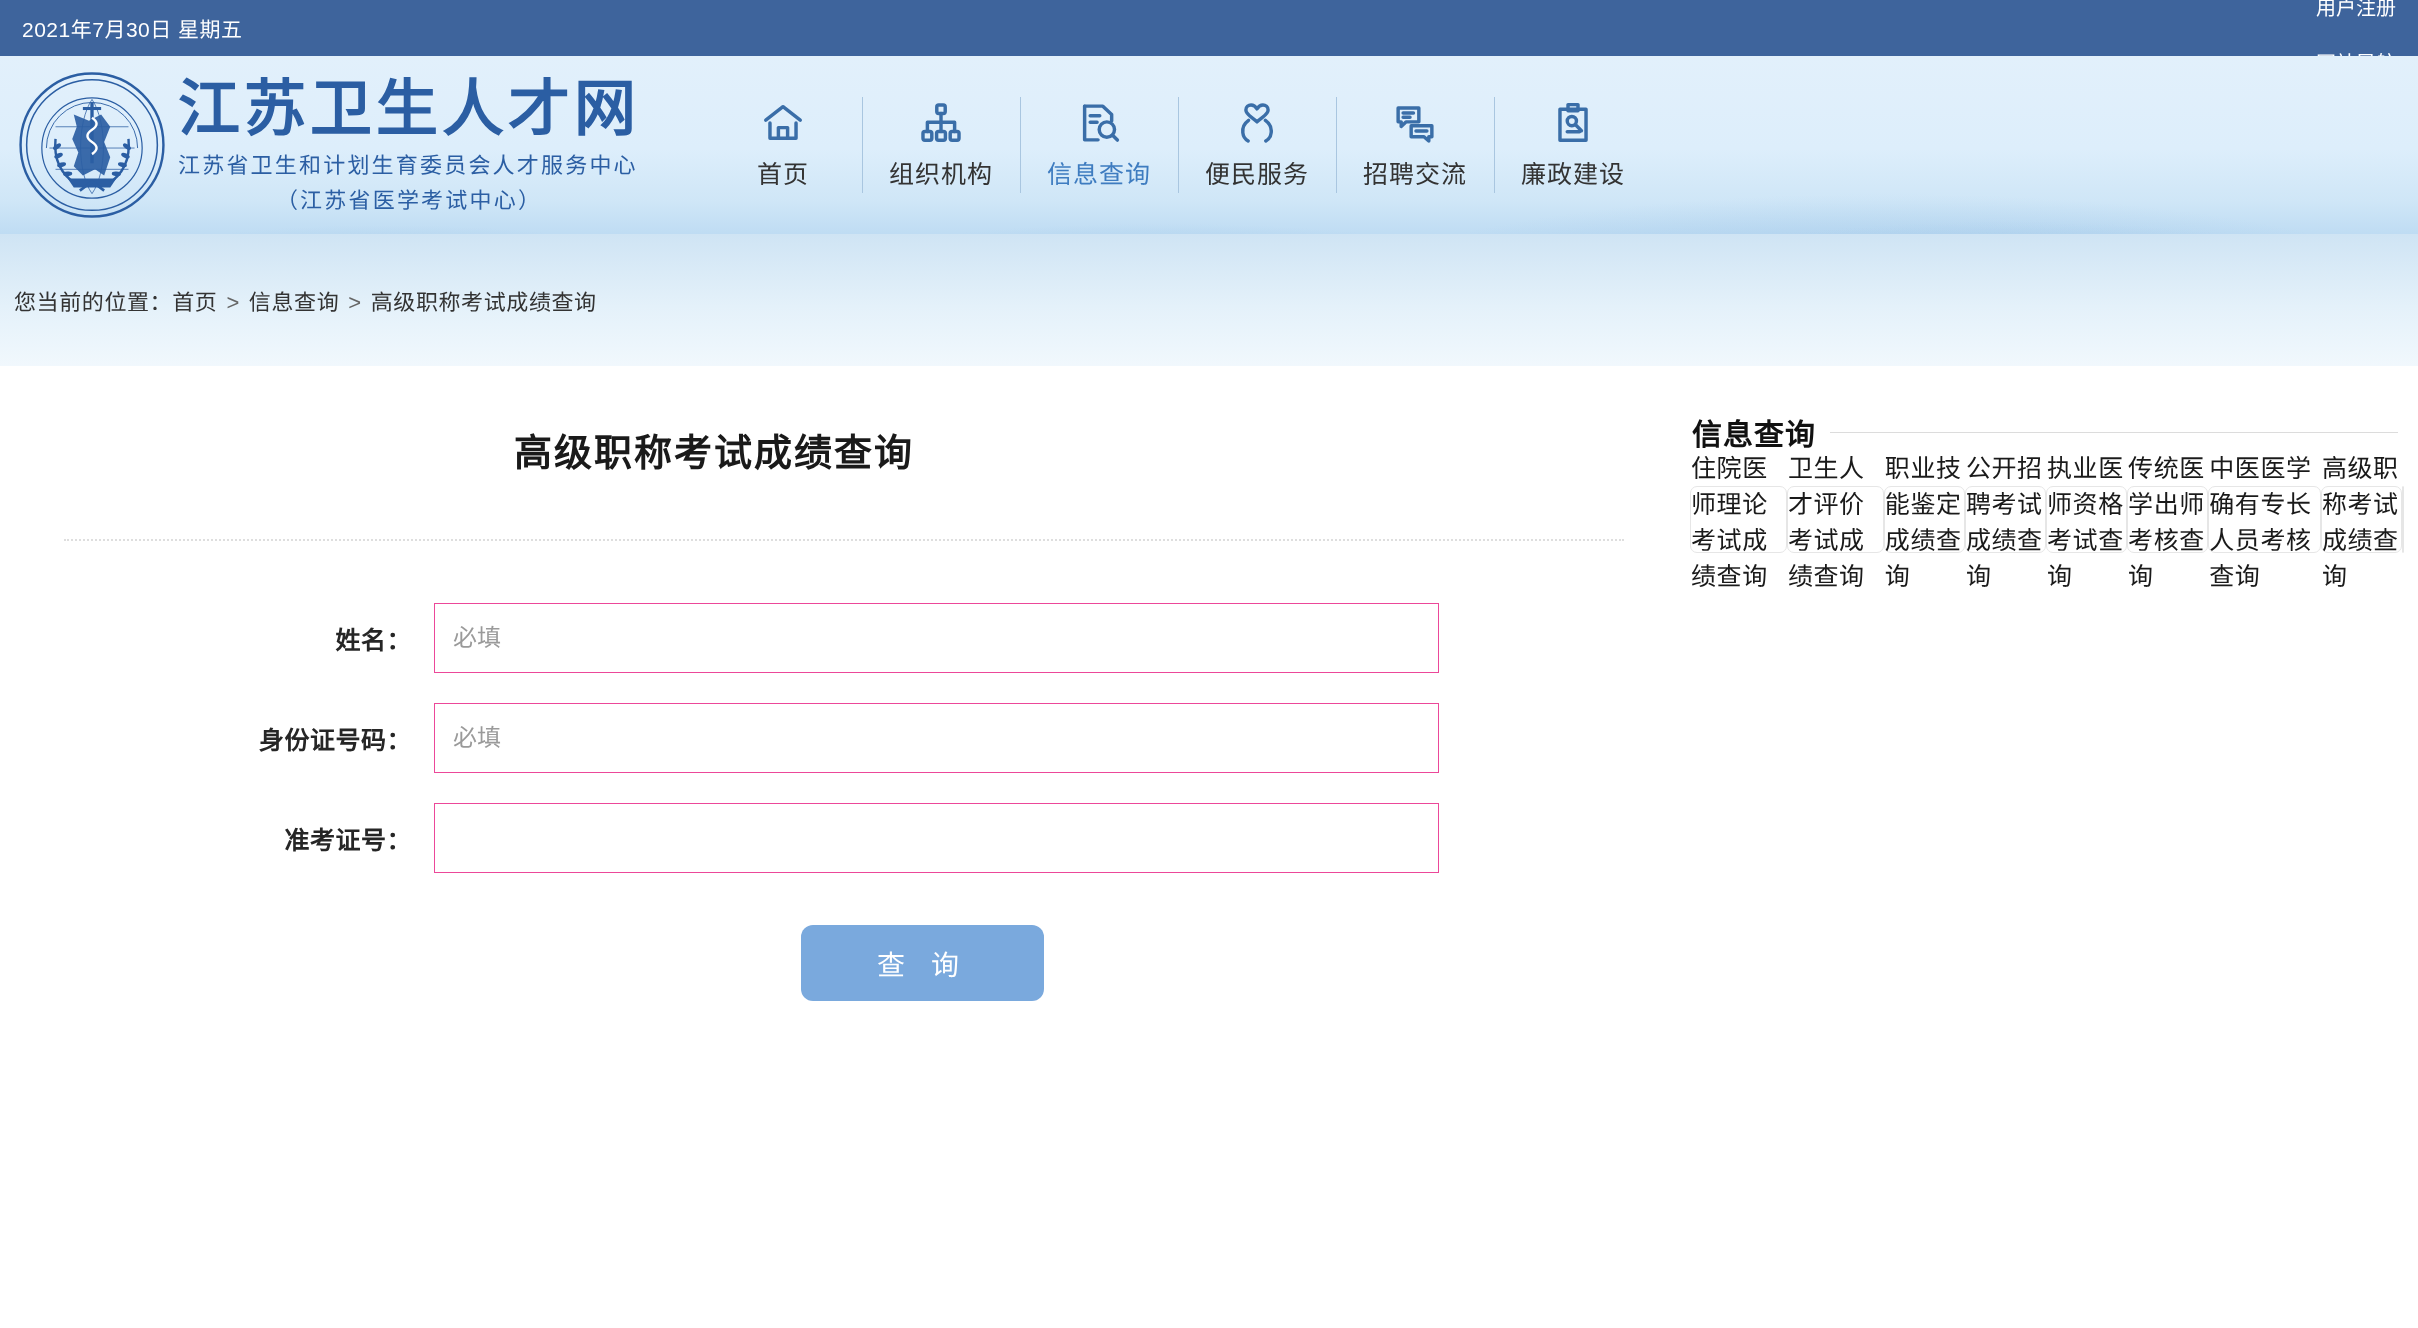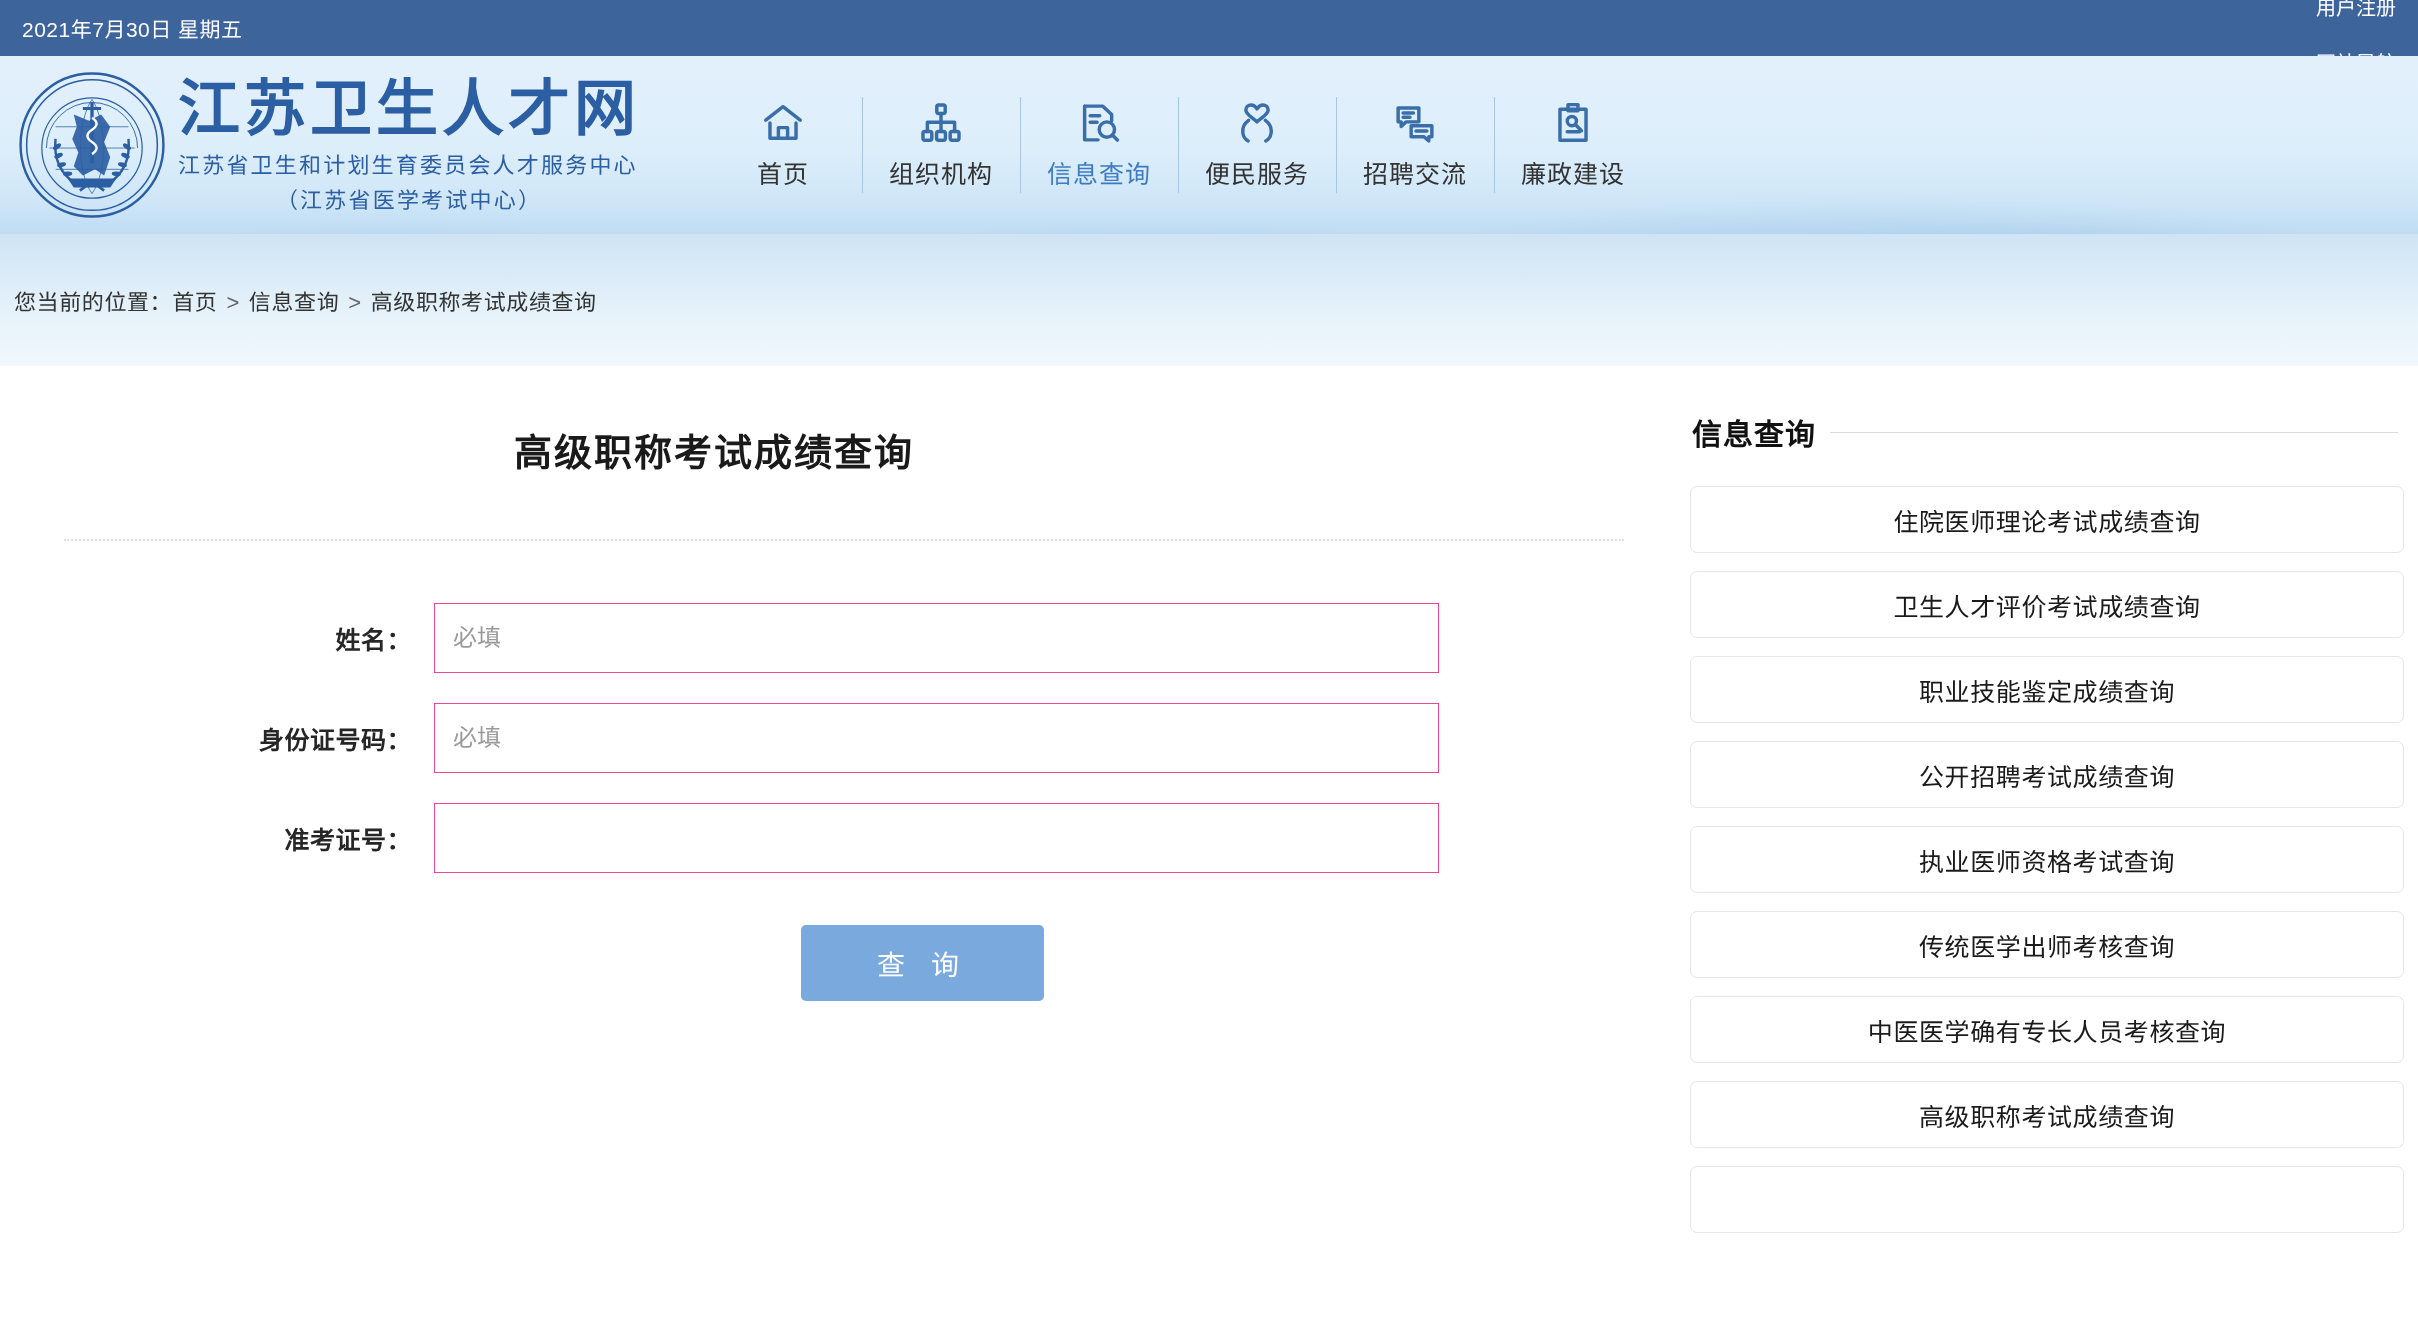--- a/index.html
+++ b/index.html
@@ -119,32 +119,32 @@
     font-size: 24px; color: #333333;
     padding: 0 18px;
     font-family: "Liberation Sans", "DejaVu Sans", sans-serif;
     outline: none;
   }
   .field-input::placeholder { color: #9a9a9a; }
   .submit-row { margin-top: 52px; padding-left: 787px; }
   .submit-btn {
     width: 243px; height: 76px;
     background: #7aa9dd; color: #ffffff;
-    border: none; border-radius: 5px;
+    border: none; border-radius: 12px;
     font-size: 28px; letter-spacing: 9px;
     font-family: "Liberation Sans", "DejaVu Sans", sans-serif;
     cursor: pointer;
   }
 
   
   .sidebar { flex: 1 1 auto; padding-top: 44px; }
   .side-head { display: flex; align-items: center; gap: 14px; padding: 0 6px 0 2px; }
   .side-head-title { font-size: 30px; font-weight: 700; color: #111111; letter-spacing: 1px; white-space: nowrap; }
   .side-head-rule { flex: 1; height: 1px; background: #dcdcdc; }
-  .side-list { margin-top: 32px; display: flex; flex-direction: column; gap: 18px; }
+  .side-list { margin-top: 32px; display: flex; flex-direction: row; }
   .side-item {
     height: 67px;
     border: 1px solid #e6e6e6; border-radius: 7px;
     background: #ffffff;
     display: flex; align-items: center; justify-content: center;
     font-size: 25px; color: #1a1a1a; letter-spacing: .6px;
     text-decoration: none;
   }
 </style>
 </head>

